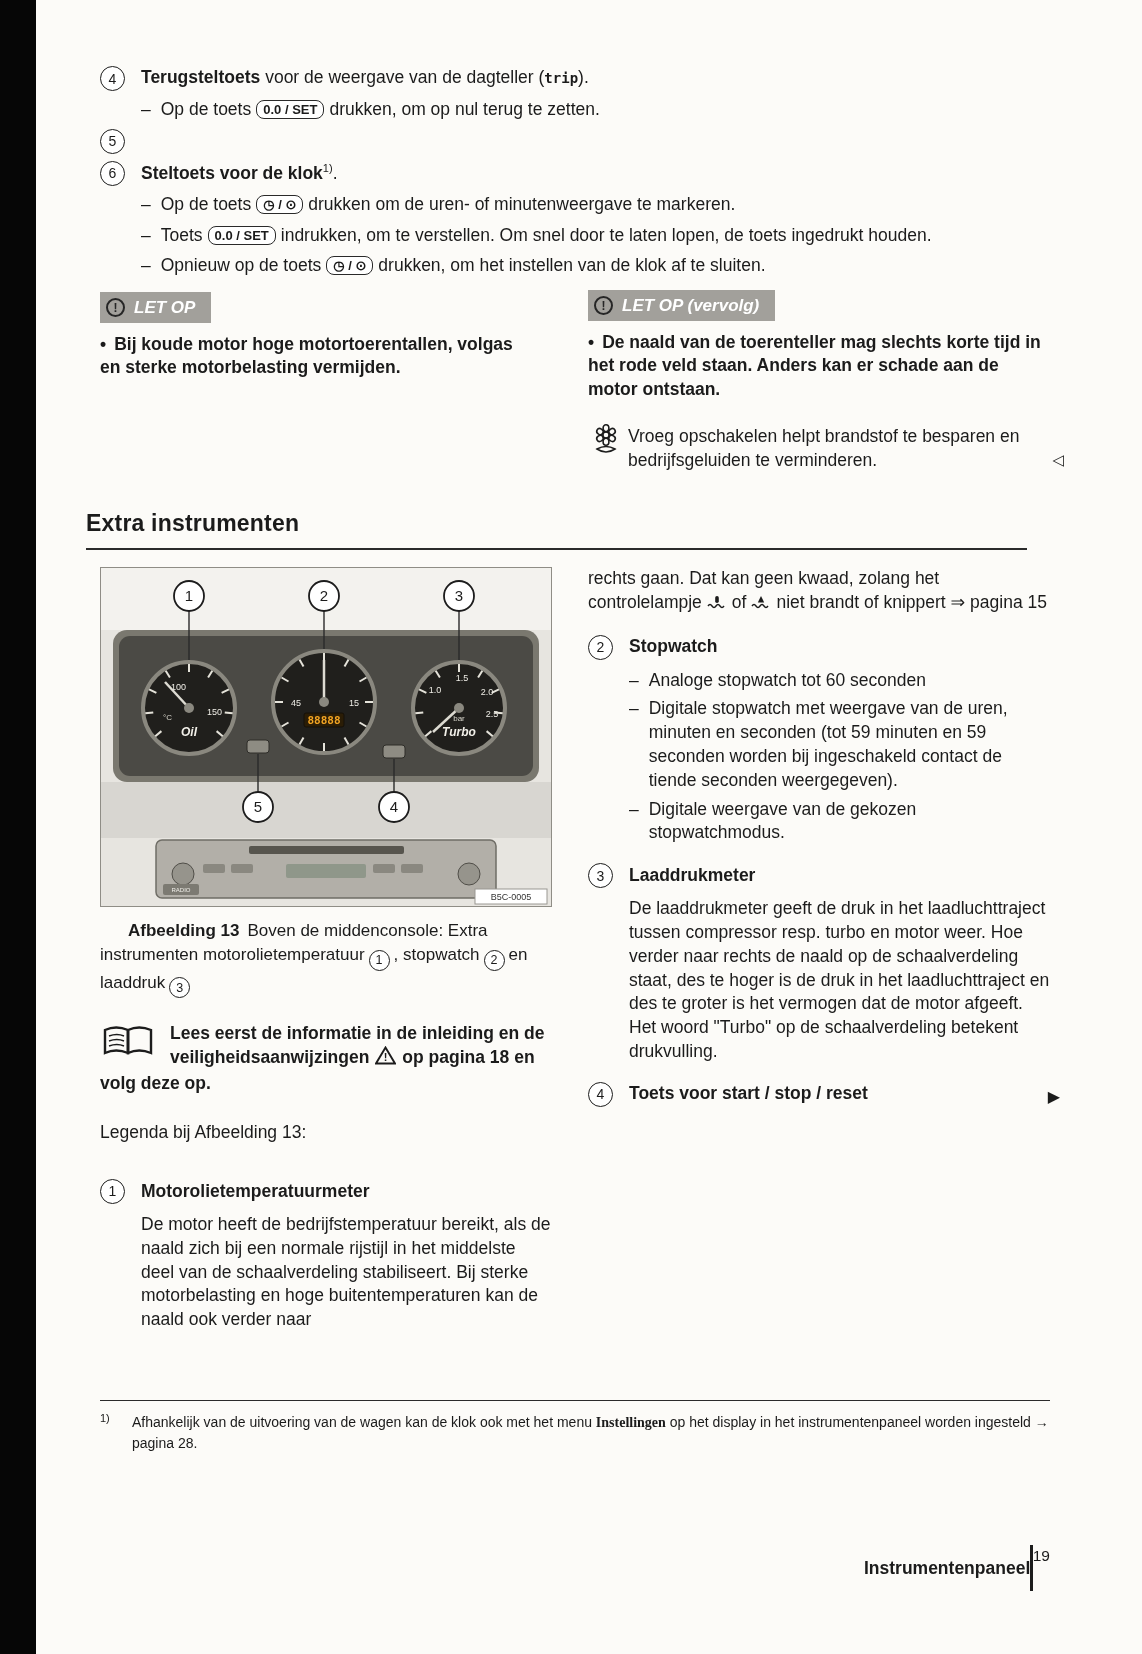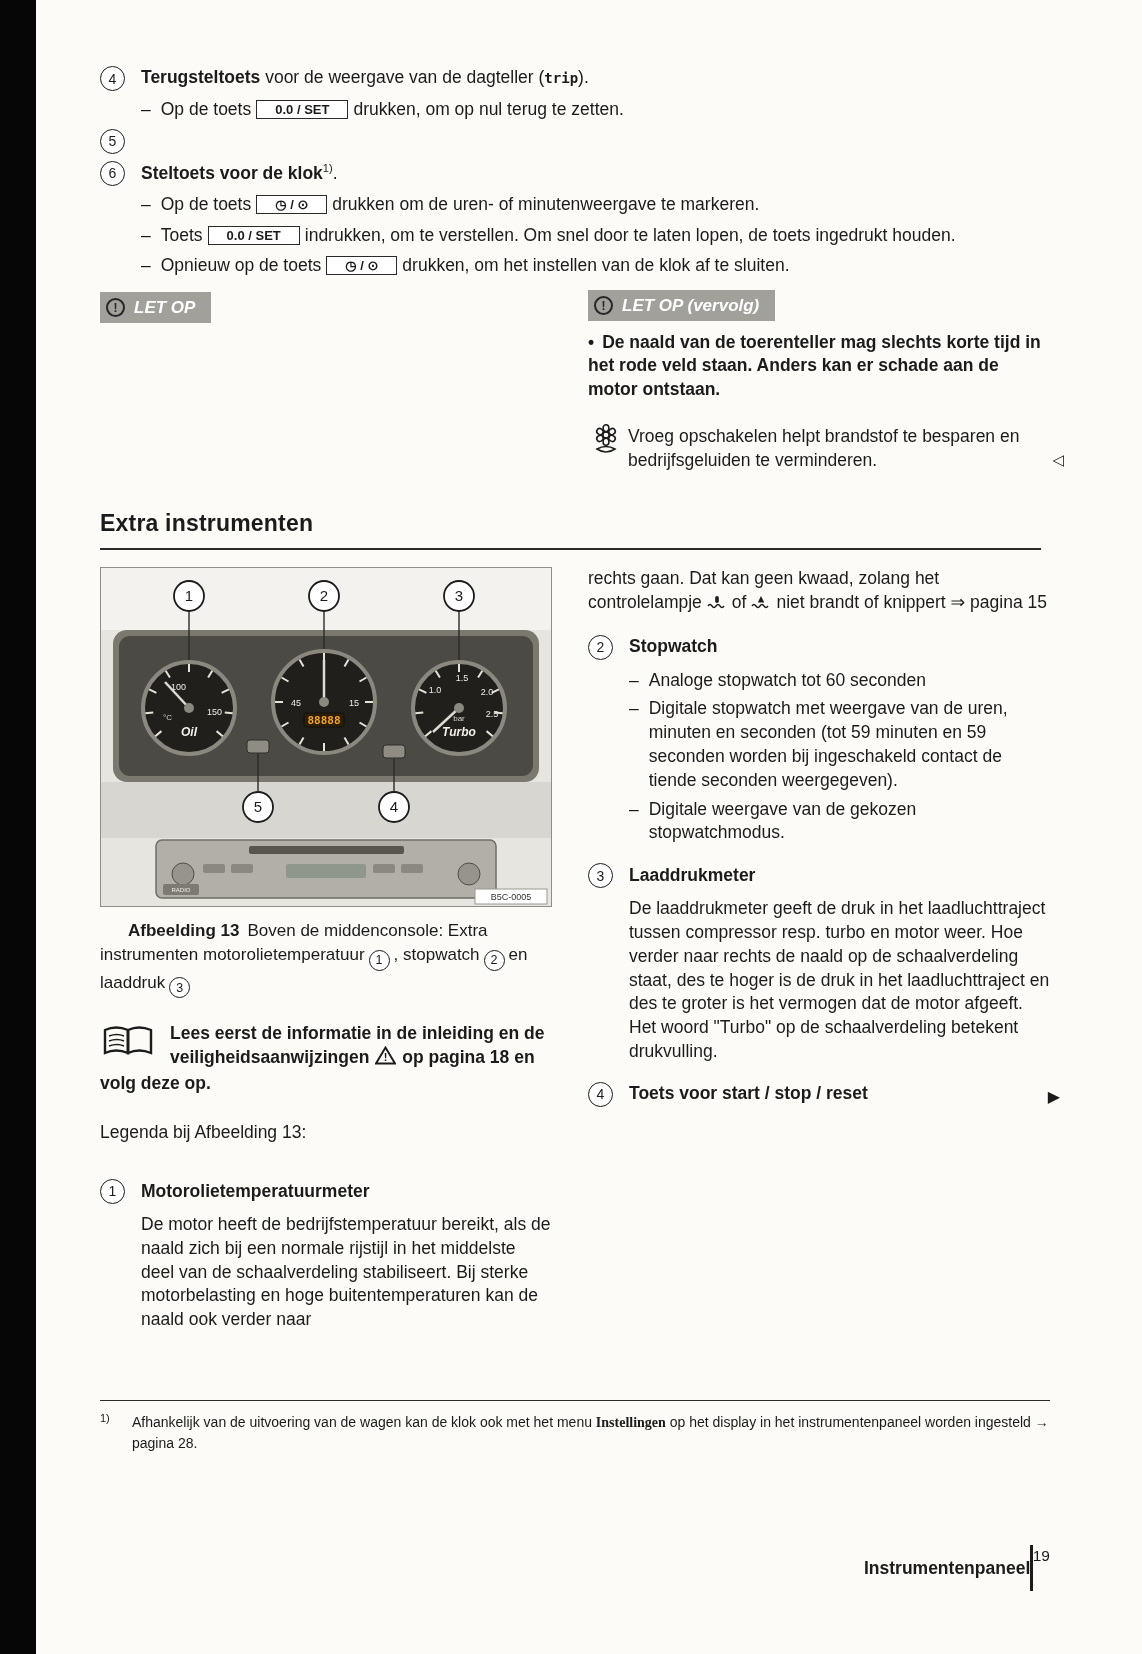--- a/index.html
+++ b/index.html
@@ -23,22 +23,22 @@
   }
   .circ-s {
     display:inline-flex; width:21px; height:21px;
     border:1.5px solid #1c1c1c; border-radius:50%; background:#fff;
     align-items:center; justify-content:center; font-size:12.5px; line-height:1;
     margin:0 4px; vertical-align:-4px;
   }
 
   
   .key {
-    display:inline-block; border:1.4px solid #2a2a2a; border-radius:0;
-    padding:0 18px; margin:0 5px; font-size:13px; font-weight:bold;
+    display:inline-block; border:1.4px solid #2a2a2a; border-radius:8px;
+    padding:0 6px; margin:0 5px; font-size:13px; font-weight:bold;
     line-height:17px; vertical-align:1px; background:#fff; white-space:nowrap;
   }
   .mono { font-family:"DejaVu Sans Mono", monospace; font-weight:bold; font-size:14px; }
   .mono-sm { font-family:Liberation Serif, serif; font-weight:bold; font-size:14px; }
 
   
   .top-list { position:absolute; left:100px; top:66px; width:950px; }
   .li { display:flex; gap:16px; align-items:flex-start; margin-bottom:7px; }
   .sub { display:flex; gap:10px; margin:0 0 7px 41px; }
   .sub .dash { flex:0 0 auto; }
@@ -59,21 +59,21 @@
   }
   .cbody { font-weight:bold; margin-top:10px; line-height:1.33; }
   .cbody .bullet { margin-right:8px; }
 
   .eco { position:relative; display:flex; gap:4px; margin-top:22px; align-items:flex-start; }
   .eco p { padding-top:2px; }
   .tri-left { position:absolute; right:-14px; bottom:2px; font-size:15px; }
 
   
   .section {
-    position:absolute; left:100px; top:508px; width:941px;
+    position:absolute; left:86px; top:508px; width:941px;
     font-size:23px; font-weight:bold; letter-spacing:.2px;
     border-bottom:2px solid #2b2b2b; padding-bottom:9px;
   }
 
   
   .col-left  { position:absolute; left:100px; top:567px; width:452px; }
   .col-right { position:absolute; left:588px; top:567px; width:462px; }
 
   .figure { width:452px; border:1px solid #8f8d86; background:#e7e5e0; }
   .figure svg { display:block; }
@@ -155,20 +155,21 @@
     </div>
   </div>
 
   <div class="caution-left">
     <div class="cbar">
       <span class="warn-circ">
           <span>!</span>
         </span>
       <span>LET OP</span>
     </div>
+    <p class="cbody"><span class="bullet">•</span><span>Bij koude motor hoge motortoerentallen, volgas en sterke motorbelasting vermijden.</span></p>
   </div>
 
   <div class="caution-right">
     <div class="cbar">
       <span class="warn-circ">
           <span>!</span>
         </span>
       <span>LET OP (vervolg)</span>
     </div>
     <p class="cbody"><span class="bullet">•</span><span>De naald van de toerenteller mag slechts korte tijd in het rode veld staan. Anders kan er schade aan de motor ontstaan.</span></p>

